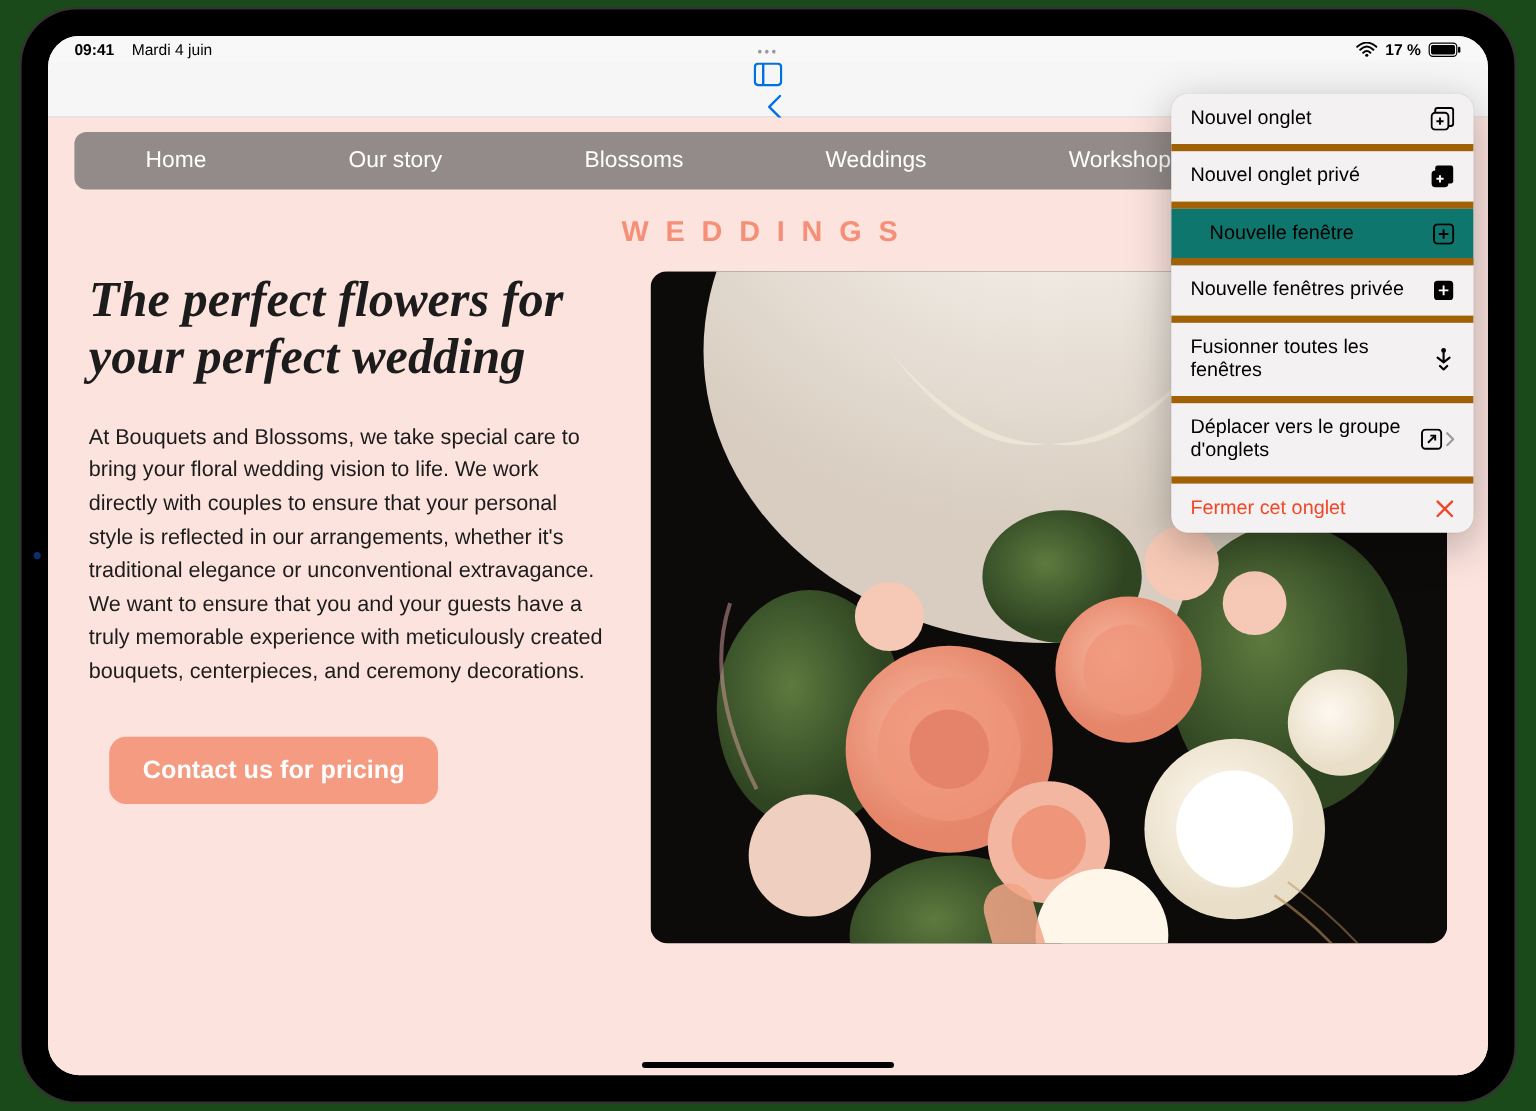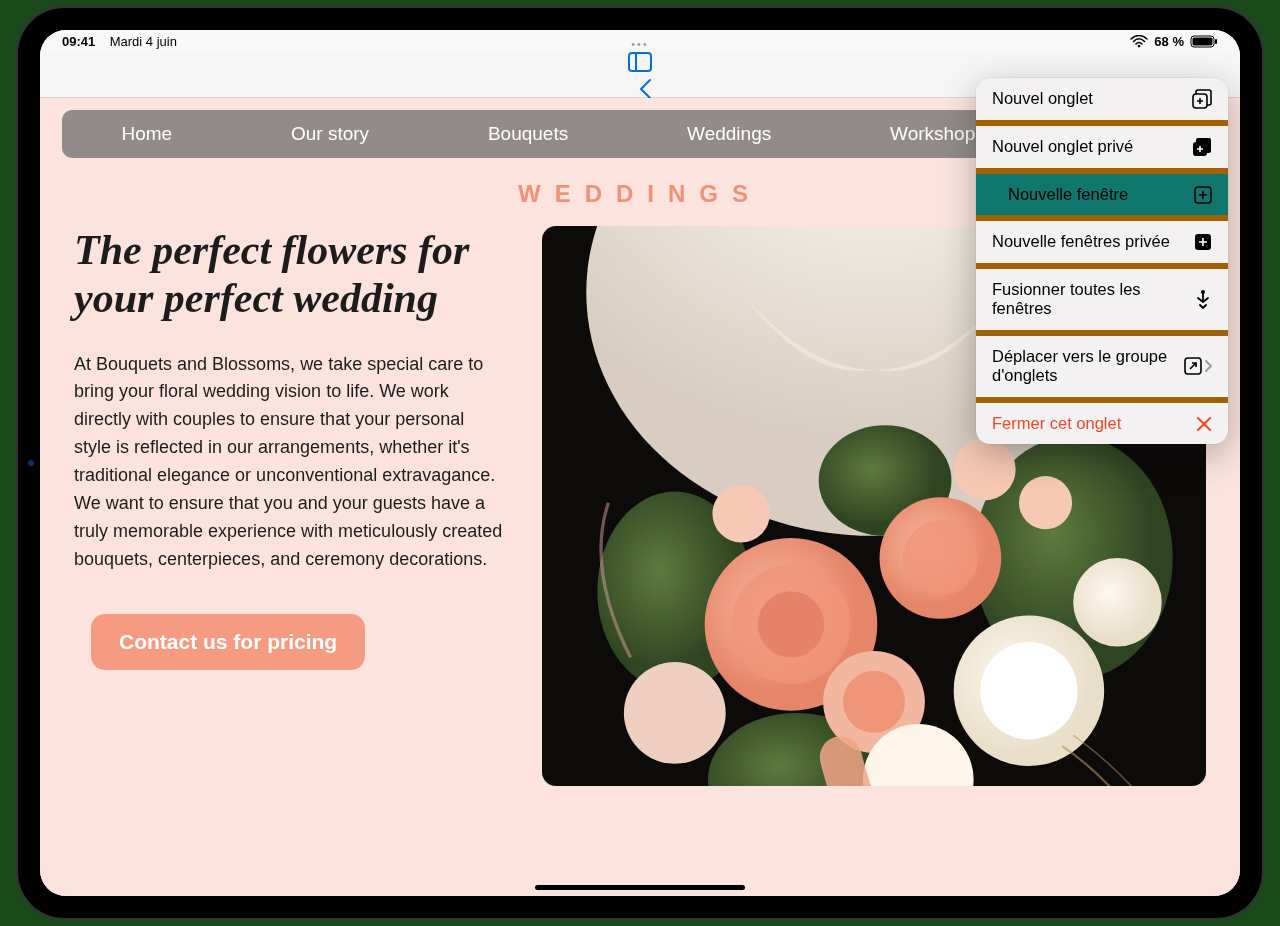--- a/index.html
+++ b/index.html
@@ -93,21 +93,21 @@
         &nbsp;&nbsp;
         <span style="font-weight:500">Mardi 4 juin</span>
       </div>
       <div class="right">
         <span class="wifi-icon">
           <svg width="18" height="13" viewBox="0 0 18 13">
               <path d="M1 4 Q9 -3 17 4 M3.5 6.5 Q9 1 14.5 6.5 M6 9 Q9 6 12 9" stroke="#000" stroke-width="1.6" fill="none" stroke-linecap="round"></path>
               <circle cx="9" cy="11" r="1.3" fill="#000"></circle>
             </svg>
         </span>
-        <span>68 %</span>
+        <span>17 %</span>
         <span class="battery-icon">
           <svg width="28" height="13" viewBox="0 0 28 13">
               <rect x="1" y="1" width="23" height="11" rx="3" fill="none" stroke="#000" stroke-width="1"></rect>
               <rect x="2.5" y="2.5" width="20" height="8" rx="1.5" fill="#000"></rect>
               <rect x="25" y="4" width="2" height="5" rx="1" fill="#000"></rect>
             </svg>
         </span>
       </div>
     </div>
 
@@ -166,21 +166,21 @@
               <path d="M5 5 V3 a2 2 0 0 1 2 -2 h12 a2 2 0 0 1 2 2 v12 a2 2 0 0 1 -2 2 h-2" stroke="#8a8a8a"></path>
             </svg>
         </div>
       </div>
     </div>
 
     <div class="pagewrap">
       <div class="sitenav">
         <span>Home</span>
         <span>Our story</span>
-        <span>Bouquets</span>
+        <span>Blossoms</span>
         <span>Weddings</span>
         <span>Workshops</span>
         <span>Testim</span>
       </div>
       <div class="eyebrow">WEDDINGS</div>
       <div class="hero">
         <div class="heroL">
           <h1>The perfect flowers for your perfect wedding</h1>
           <p>At Bouquets and Blossoms, we take special care to bring your floral wedding vision to life. We work directly with couples to ensure that your personal style is reflected in our arrangements, whether it's traditional elegance or unconventional extravagance. We want to ensure that you and your guests have a truly memorable experience with meticulously created bouquets, centerpieces, and ceremony decorations.</p>
           <a class="cta">Contact us for pricing</a>

